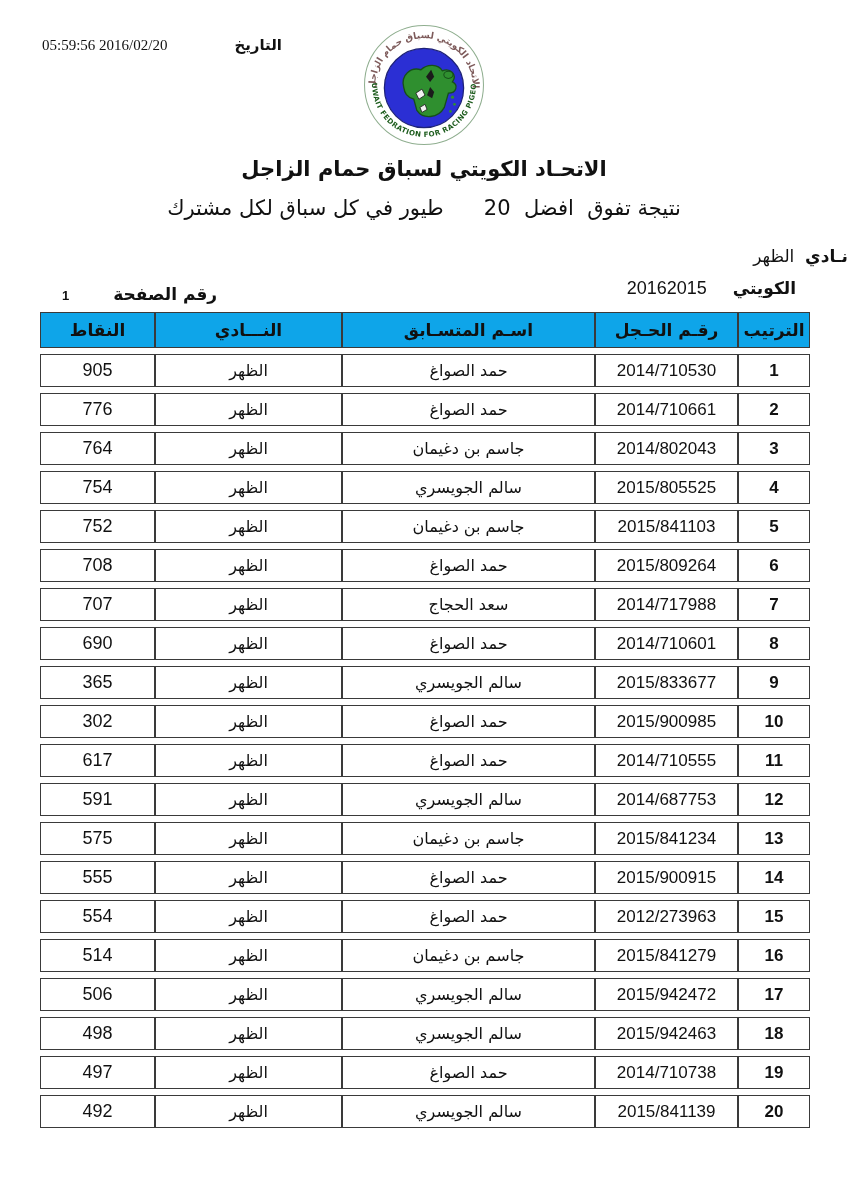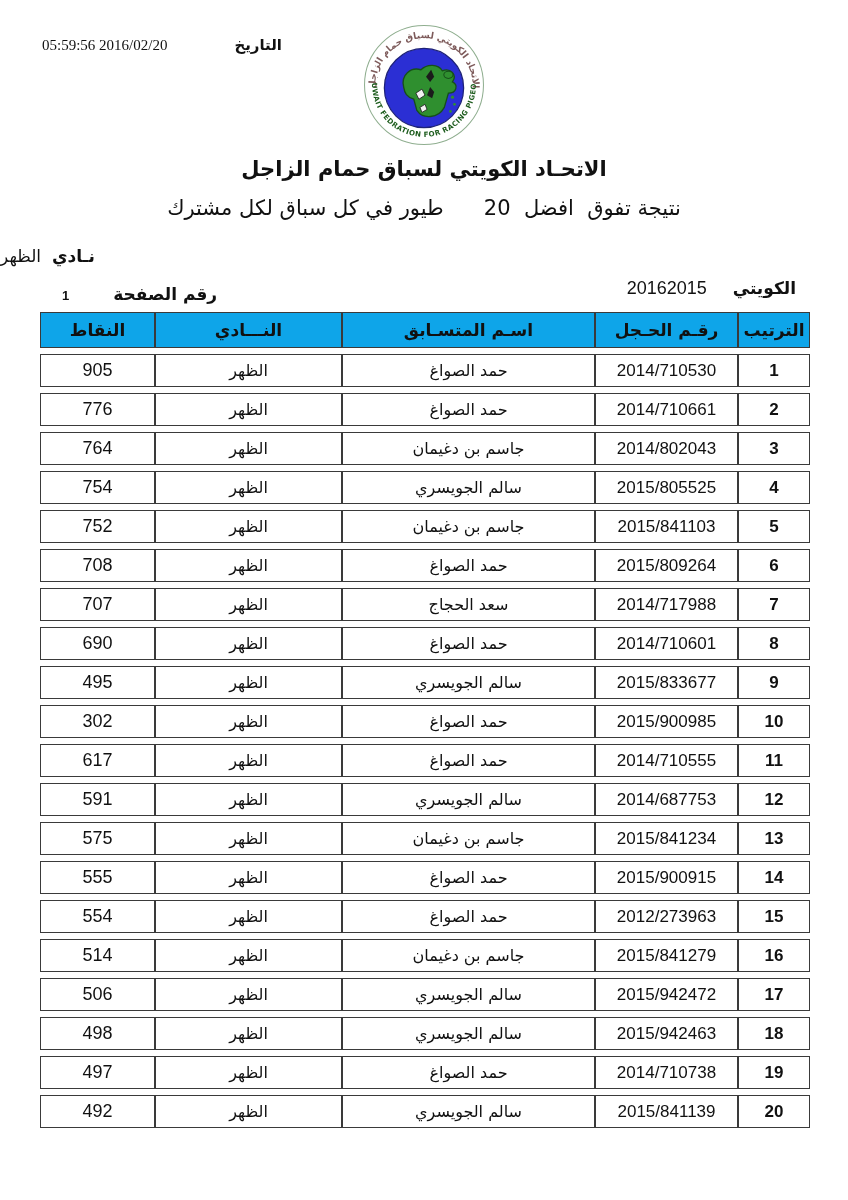--- a/index.html
+++ b/index.html
@@ -30,21 +30,21 @@
     position:absolute;top:157px;left:0;right:0;
     text-align:center;font-size:21px;font-weight:bold;
   }
   .title2{
     position:absolute;top:196px;left:0;right:0;
     text-align:center;font-size:21px;font-weight:normal;
     white-space:pre-wrap;
   }
   .title3{
     position:absolute;top:246px;left:0;right:0;
-    text-align:left;font-size:17px;
+    text-align:right;font-size:17px;
   }
   .title3 .club-word{font-weight:bold;}
   .title3 .club-name{font-weight:normal;}
   
   .season{
     position:absolute;top:278px;right:52px;
     display:flex;gap:26px;align-items:baseline;direction:rtl;
   }
   .season-label{font-weight:bold;font-size:17px;}
   .season-value{font-size:18px;font-family:"Liberation Sans", sans-serif;}
@@ -212,21 +212,21 @@
       <td class="c-name">حمد الصواغ</td>
       <td class="c-club">الظهر</td>
       <td class="c-points"><span dir="ltr">690</span></td>
     </tr>
 
     <tr>
       <td class="c-rank">9</td>
       <td class="c-ring"><span dir="ltr">2015/833677</span></td>
       <td class="c-name">سالم الجويسري</td>
       <td class="c-club">الظهر</td>
-      <td class="c-points"><span dir="ltr">495</span></td>
+      <td class="c-points"><span dir="ltr">365</span></td>
     </tr>
 
     <tr>
       <td class="c-rank">10</td>
       <td class="c-ring"><span dir="ltr">2015/900985</span></td>
       <td class="c-name">حمد الصواغ</td>
       <td class="c-club">الظهر</td>
       <td class="c-points"><span dir="ltr">302</span></td>
     </tr>
 

